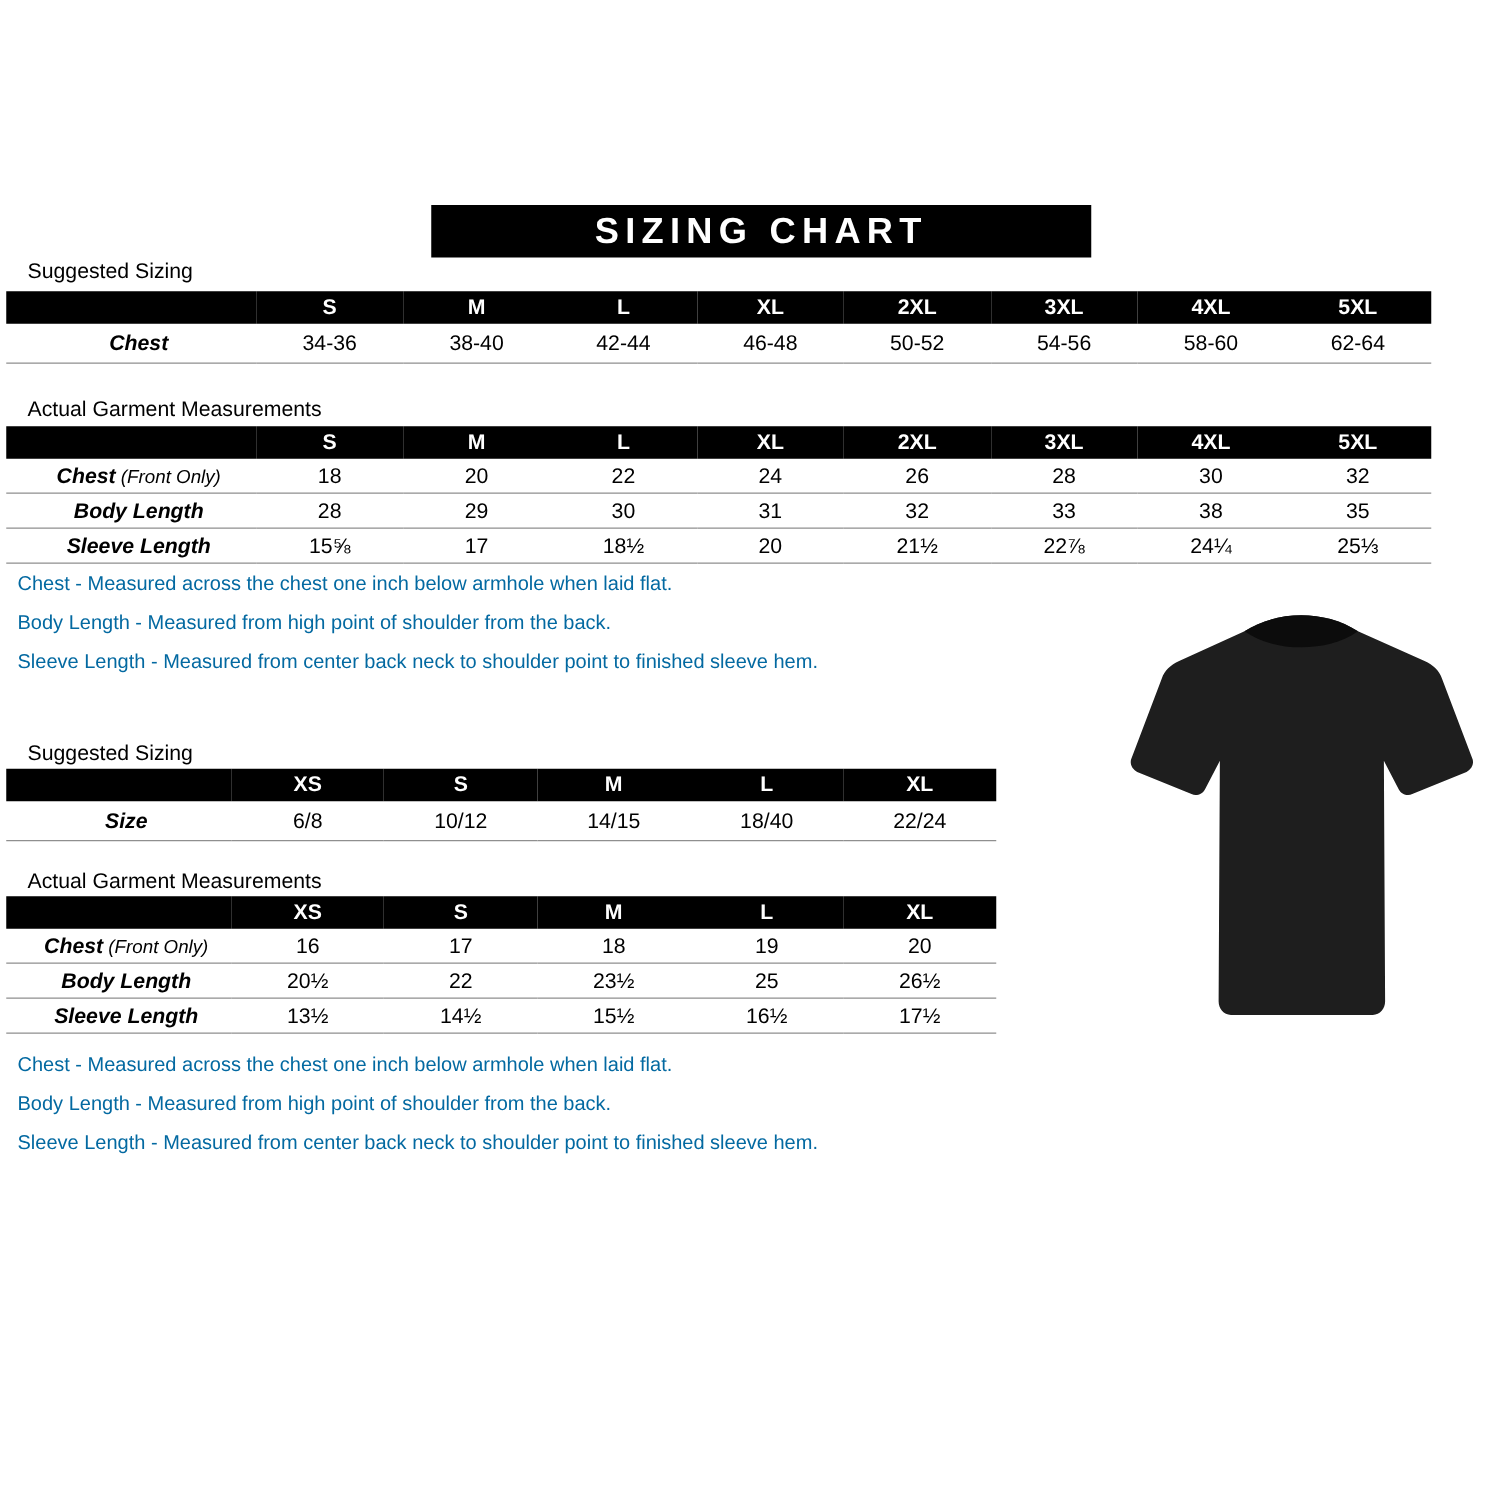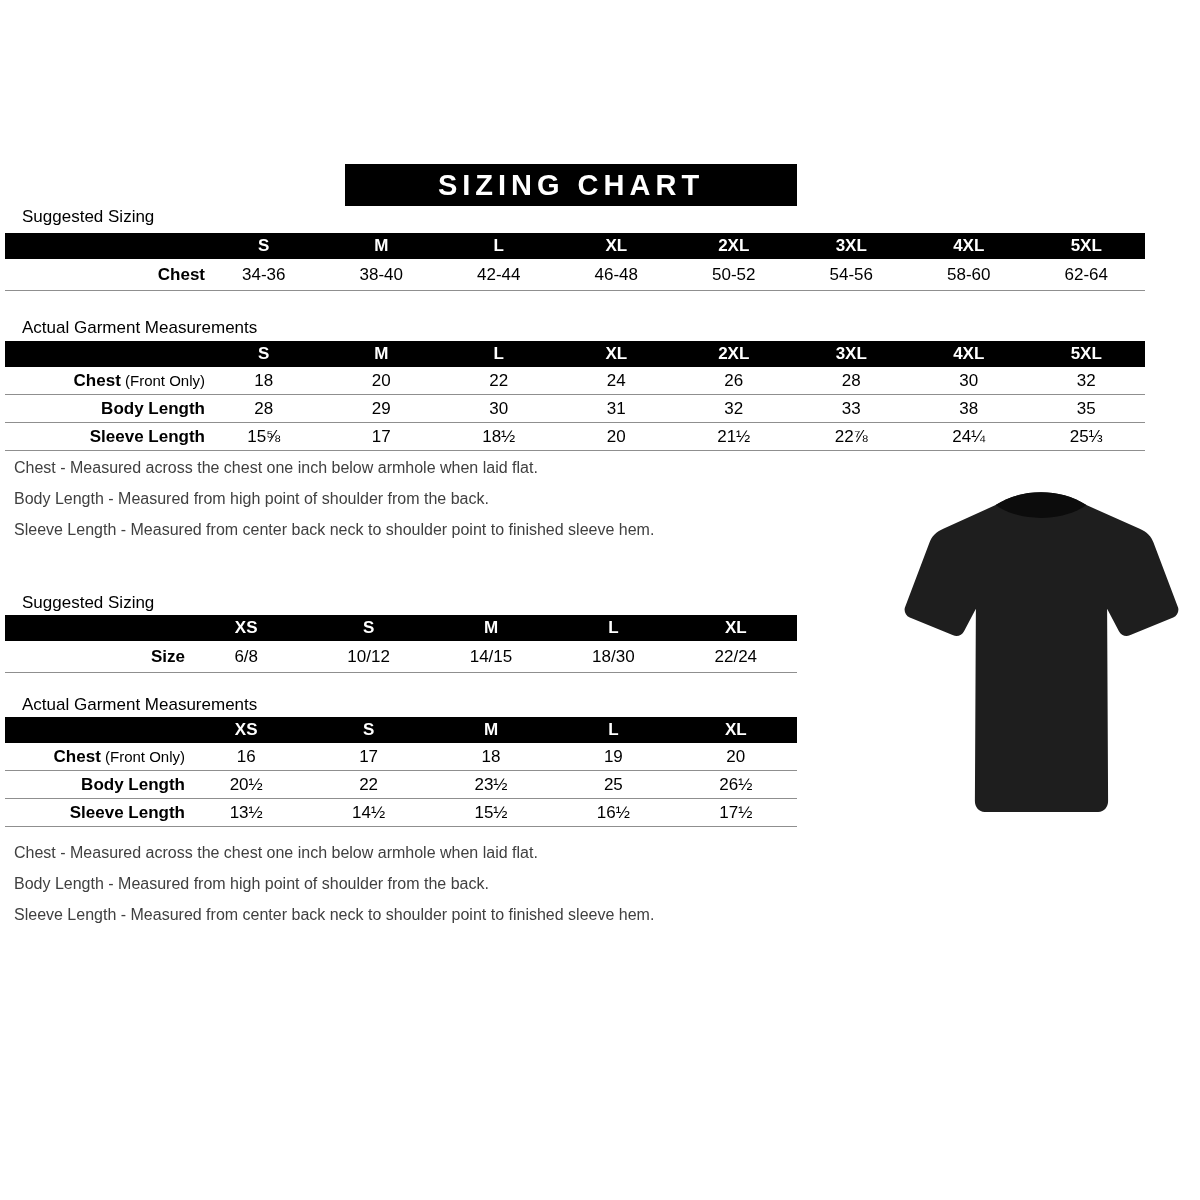--- a/index.html
+++ b/index.html
@@ -1,41 +1,41 @@
 <!DOCTYPE html>
 <html><head>
 <meta charset="utf-8">
 <style>
   html,body{margin:0;padding:0;background:#fff;}
   body{width:1200px;height:1200px;font-family:"Liberation Sans","DejaVu Sans",sans-serif;color:#000;}
   .page{position:relative;width:1200px;height:1200px;overflow:hidden;background:#fff;}
 
   .adult-title{position:absolute;left:14px;top:166px;font-size:27px;font-weight:400;}
-  .banner{position:absolute;left:345px;top:164px;width:452px;height:42px;background:#000;color:#fff;
+  .banner{position:absolute;left:345px;top:164px;width:528px;height:42px;background:#000;color:#fff;
           display:flex;align-items:center;justify-content:center;font-size:29px;font-weight:bold;letter-spacing:5px;}
   .section-label{position:absolute;font-size:17px;font-weight:400;margin-left:16px;}
   .pos-sug1{left:6px;top:207px;}
   .pos-act1{left:6px;top:318px;}
   .pos-sug2{left:6px;top:593px;}
   .pos-act2{left:6px;top:695px;}
 
   table.size-table{border-collapse:collapse;table-layout:fixed;position:absolute;}
   .size-table th{background:#000;color:#fff;font-weight:bold;font-size:17px;text-align:center;padding:3px 0;}
   .size-table td{font-size:17px;text-align:center;border-bottom:1px solid #8f8f8f;padding:6px 0 5px 0;}
-  .size-table td.label-col{text-align:right;padding-left:12px;font-weight:bold;}
+  .size-table td.label-col{text-align:center;padding-left:12px;font-weight:bold;font-style:italic;}
   .row-note{font-weight:normal;font-size:15px;margin-top:17px;}
   .compact td{padding:4px 0 3px 0;}
 
   .pos-table1{left:5px;top:233px;width:1140px;}
   .pos-table2{left:5px;top:341px;width:1140px;}
   .pos-ytable1{left:5px;top:615px;width:792px;}
   .pos-ytable2{left:5px;top:717px;width:792px;}
 
   .notes{position:absolute;left:14px;}
-  .notes p{margin:0 0 13px 0;font-size:16px;color:#404040;}
+  .notes p{margin:0 0 13px 0;font-size:16px;color:#0369a1;}
   .pos-notes1{top:459px;}
   .pos-notes2{top:844px;}
 
   .youth-title{position:absolute;left:5px;top:549px;font-size:25px;font-weight:bold;}
 
   .tshirt-wrap{position:absolute;left:893px;top:476px;width:296px;height:362px;}
   .tshirt-wrap svg{width:100%;height:100%;}
 </style>
 </head>
 <body>
@@ -177,21 +177,21 @@
         <th>L</th>
         <th>XL</th>
       </tr>
     </thead>
     <tbody>
       <tr>
         <td class="label-col"><span>Size</span><span class="row-note"></span></td>
         <td>6/8</td>
         <td>10/12</td>
         <td>14/15</td>
-        <td>18/30</td>
+        <td>18/40</td>
         <td>22/24</td>
       </tr>
     </tbody>
   </table>
 
   <div class="section-label pos-act2">Actual Garment Measurements</div>
 
   <table class="size-table compact pos-ytable2">
     <colgroup>
       <col style="width:180px">

